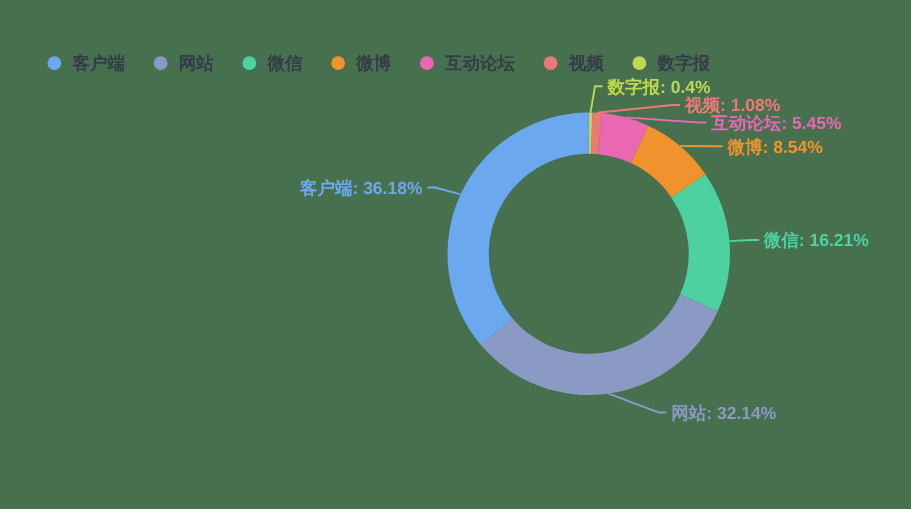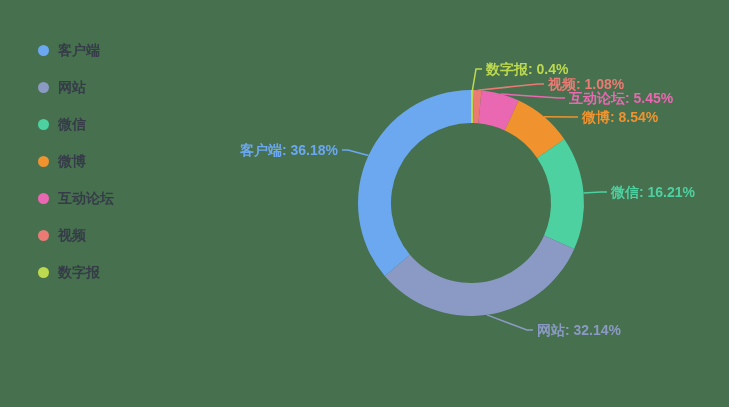--- a/index.html
+++ b/index.html
@@ -4,21 +4,21 @@
 <style>
   html,body{margin:0;padding:0}
   body{
     width:729px;height:407px;position:relative;overflow:hidden;
     background:#47704E;
     font-family:"Liberation Sans","DejaVu Sans",sans-serif;
   }
   .stage{position:absolute;inset:0}
   .legend{
     position:absolute;left:38px;top:43px;
-    display:flex;flex-direction:column;gap:23px;
+    display:flex;flex-direction:row;gap:23px;
   }
   .legend-item{display:flex;align-items:center;gap:9px;cursor:pointer}
   .legend-dot{width:11px;height:11px;border-radius:50%;flex:0 0 auto}
   .legend-label{font-size:14px;font-weight:700;color:#353C48;line-height:1;white-space:nowrap}
   svg.chart{position:absolute;left:0;top:0;display:block}
   .slice-label{font-size:14px;font-weight:700}
   .slice{cursor:pointer}
 </style>
 </head>
 <body>

